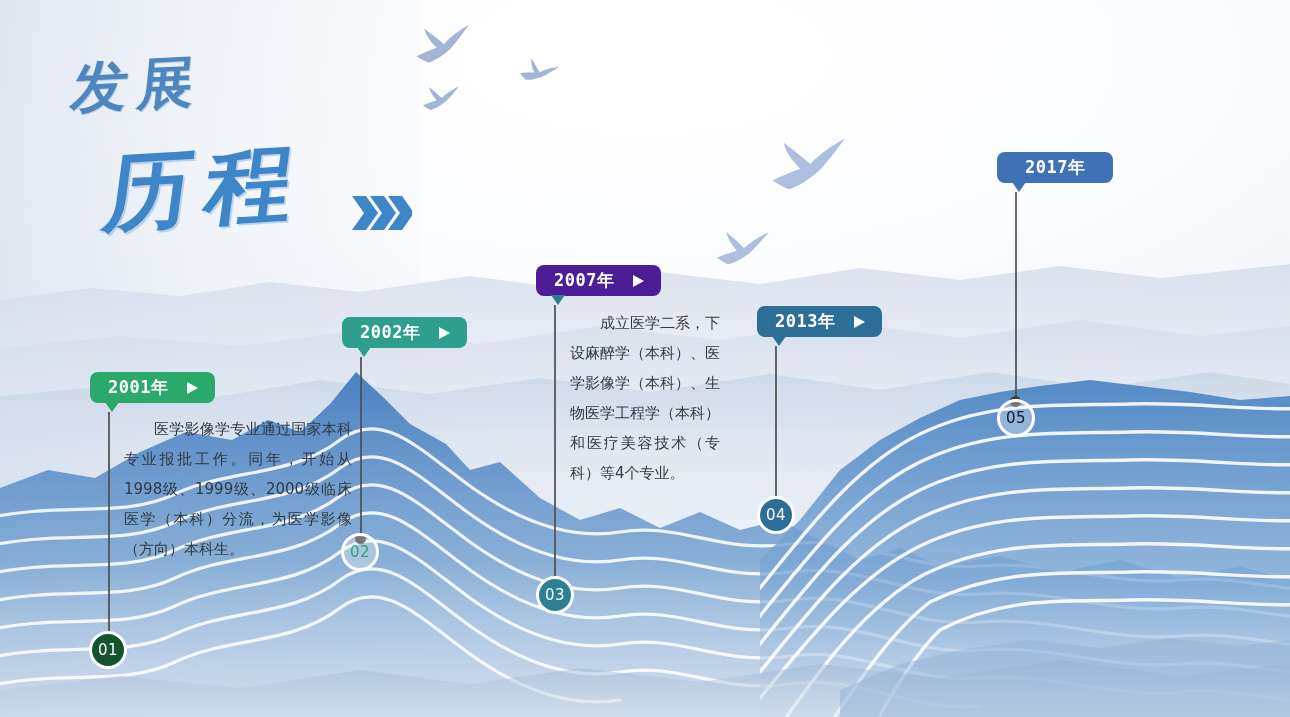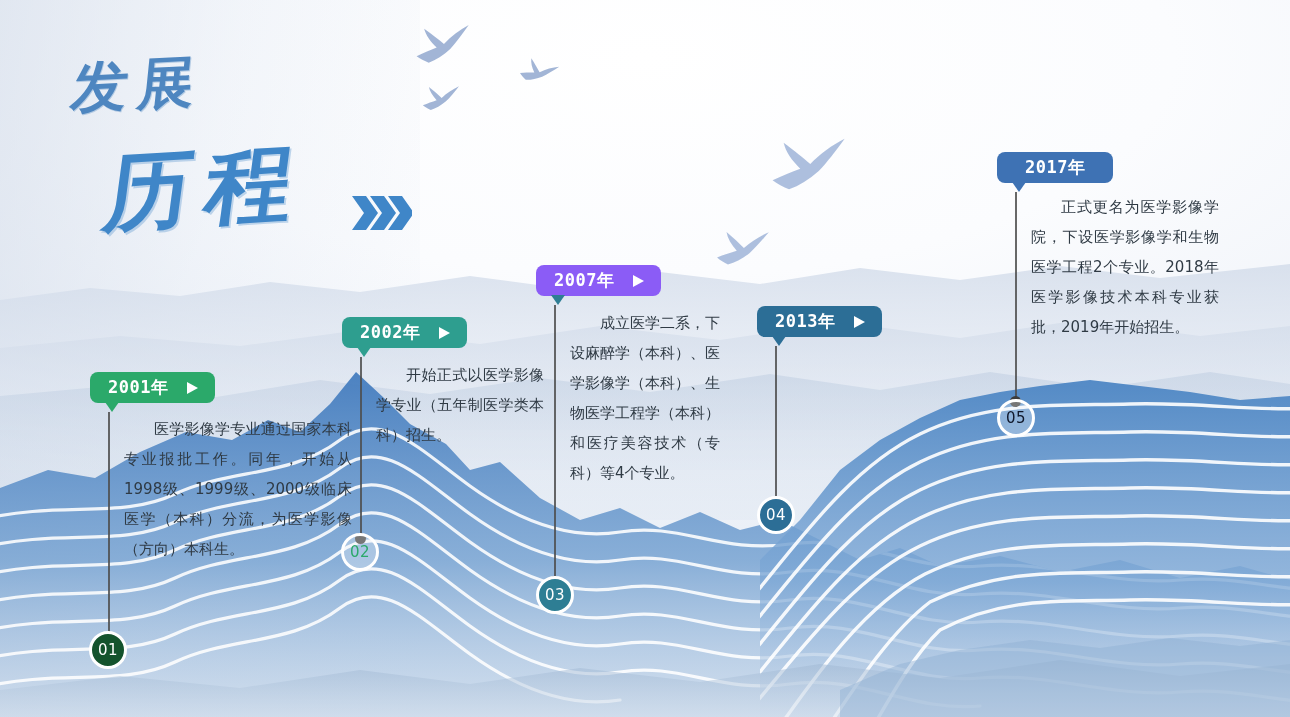--- a/index.html
+++ b/index.html
@@ -239,27 +239,26 @@
       <span class="badge-arrow">
         <svg width="13" height="14" viewBox="0 0 13 14">
             <path d="M1,1 L12,7 L1,13 Z" fill="#ffffff"></path>
           </svg>
       </span>
       <span class="badge-tail"></span>
     </div>
   </div>
   <div class="stem" style="left:360px;top:357px;height:183px;"></div>
   <div class="stem-dot" style="left:355px;top:533px;"></div>
-  <div class="card-text" style="left:376px;top:360px;width:168px;">开始正式以医学影像学专业（五年制医学类本科）招生。</div>
   <div class="node hollow" style="left:341px;top:533px;color:#2BA96A;">
     <span style="color:#2BA96A">02</span>
   </div>
 
   <div class="milestone" style="left:536px;top:265px;">
-    <div class="badge" style="background:#8b5cf6;color:#2E7E94;">
+    <div class="badge" style="background:#4c1d95;color:#2E7E94;">
       <span class="badge-year" style="color:#fff">2007年</span>
       <span class="badge-arrow">
         <svg width="13" height="14" viewBox="0 0 13 14">
             <path d="M1,1 L12,7 L1,13 Z" fill="#ffffff"></path>
           </svg>
       </span>
       <span class="badge-tail"></span>
     </div>
   </div>
   <div class="stem" style="left:554px;top:305px;height:278px;"></div>
@@ -287,18 +286,17 @@
   </div>
 
   <div class="milestone" style="left:997px;top:152px;">
     <div class="badge" style="background:#3E72B4;color:#3E72B4;padding:0 28px 0 28px;">
       <span class="badge-year" style="color:#fff">2017年</span>
       <span class="badge-tail"></span>
     </div>
   </div>
   <div class="stem" style="left:1015px;top:192px;height:208px;"></div>
   <div class="stem-dot" style="left:1010px;top:396px;"></div>
-  <div class="card-text" style="left:1031px;top:192px;width:188px;">正式更名为医学影像学院，下设医学影像学和生物医学工程2个专业。2018年医学影像技术本科专业获批，2019年开始招生。</div>
   <div class="node hollow" style="left:997px;top:399px;color:#2F6BAE;">
     <span style="color:#0f172a">05</span>
   </div>
 
 </div>
 
 </body></html>

